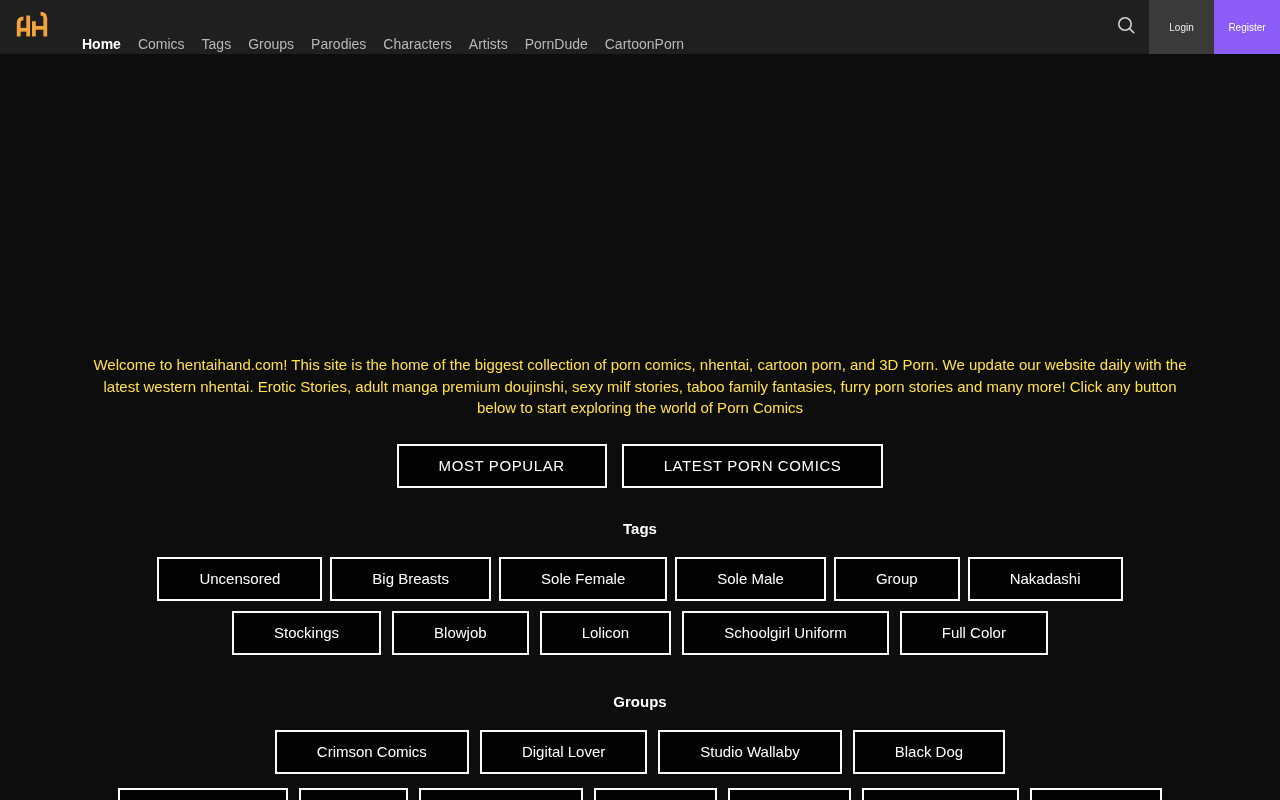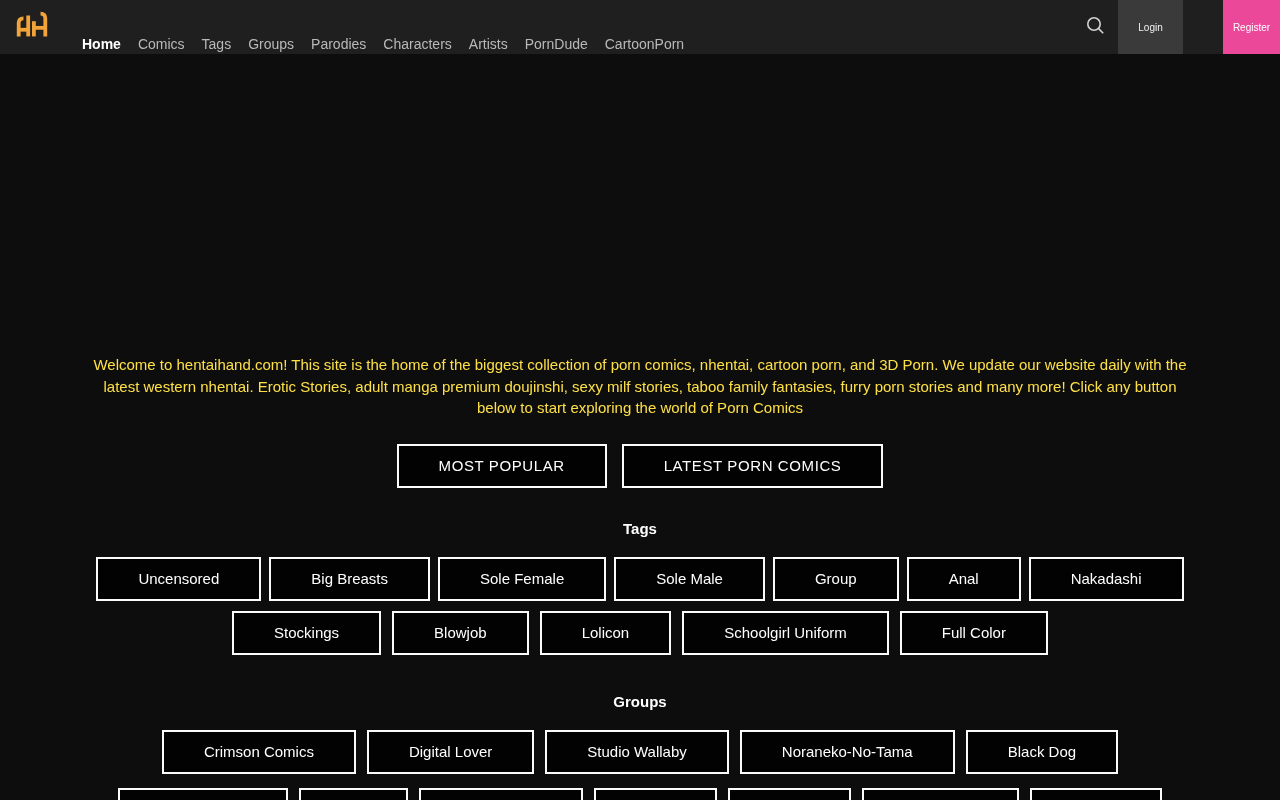--- a/index.html
+++ b/index.html
@@ -44,21 +44,21 @@
     width: 46px;
     display: flex; align-items: center; justify-content: center;
     background: transparent; border: none; cursor: pointer;
   }
   .nav-btn {
     border: none; cursor: pointer;
     font-family: inherit; font-size: 10px;
     display: flex; align-items: center; justify-content: center;
   }
   .login-btn { width: 65px; background: #3a3a3a; color: #f0f0f0; }
-  .register-btn { width: 57px; background: #ec4899; color: #ffffff; margin-left: 40px; }
+  .register-btn { width: 66px; background: #8b5cf6; color: #ffffff; }
 
   
   .intro {
     margin: 300px auto 0;
     max-width: 1110px;
     text-align: center;
     color: #fde047;
     font-size: 15px;
     line-height: 21.5px;
   }
@@ -147,37 +147,35 @@
     <button class="pill cta">LATEST PORN COMICS</button>
   </div>
 
   <h2 class="section-heading" id="tags-heading">Tags</h2>
   <div class="pill-row" id="tags-row-1">
       <button class="pill">Uncensored</button>
       <button class="pill">Big Breasts</button>
       <button class="pill">Sole Female</button>
       <button class="pill">Sole Male</button>
       <button class="pill">Group</button>
-      <button class="pill">Anal</button>
       <button class="pill">Nakadashi</button>
     </div>
   <div class="pill-row" id="tags-row-2">
       <button class="pill">Stockings</button>
       <button class="pill">Blowjob</button>
       <button class="pill">Lolicon</button>
       <button class="pill">Schoolgirl Uniform</button>
       <button class="pill">Full Color</button>
     </div>
 
   <h2 class="section-heading" id="groups-heading">Groups</h2>
   <div class="pill-row" id="groups-row-1">
       <button class="pill">Crimson Comics</button>
       <button class="pill">Digital Lover</button>
       <button class="pill">Studio Wallaby</button>
-      <button class="pill">Noraneko-No-Tama</button>
       <button class="pill">Black Dog</button>
     </div>
   <div class="pill-row" id="groups-row-2">
       <button class="pill partial" style="width: 170px;"></button>
       <button class="pill partial" style="width: 109px;"></button>
       <button class="pill partial" style="width: 164px;"></button>
       <button class="pill partial" style="width: 123px;"></button>
       <button class="pill partial" style="width: 123px;"></button>
       <button class="pill partial" style="width: 157px;"></button>
       <button class="pill partial" style="width: 132px;"></button>

